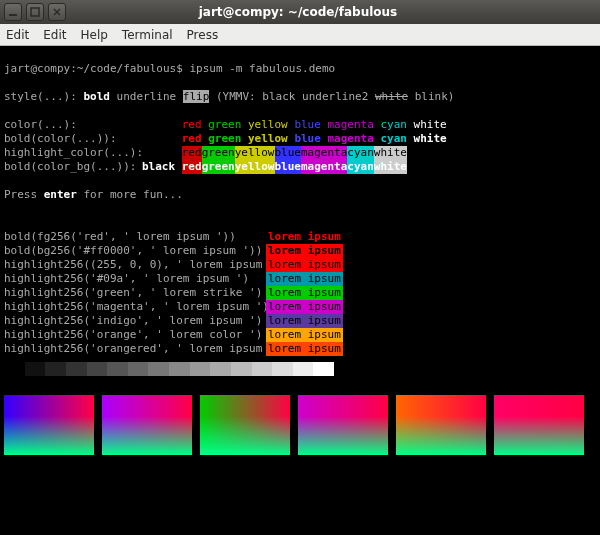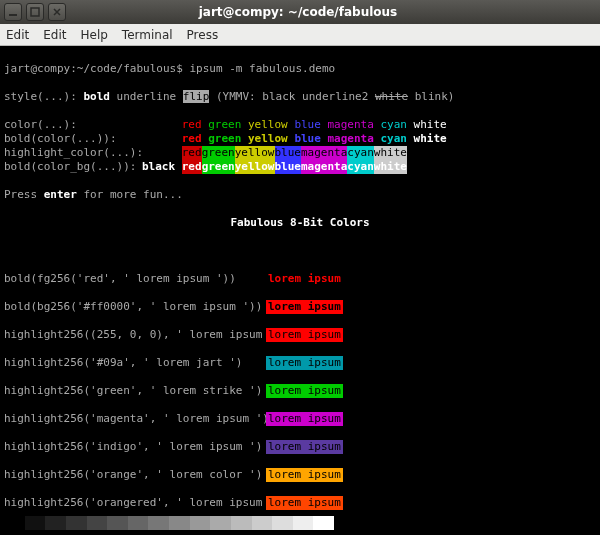--- a/index.html
+++ b/index.html
@@ -67,21 +67,21 @@
   .row4 { display: block; }
   .lbl { color: #aaa; display: inline-block; width: 138px; }
   .c-black { color: #000; } .c-red { color: #f00; } .c-green { color: #0c0; }
   .c-yellow { color: #cc0; } .c-blue { color: #44f; } .c-magenta { color: #c0c; }
   .c-cyan { color: #0cc; } .c-white { color: #fff; }
   .bgh { display:inline-block; }
   .bg-red{background:#c00;color:#000}.bg-green{background:#0c0;color:#000}
   .bg-yellow{background:#cc0;color:#000}.bg-blue{background:#33f;color:#000}
   .bg-magenta{background:#c0c;color:#000}.bg-cyan{background:#0cc;color:#000}
   .bg-white{background:#ccc;color:#000}
-  .funcs { display:inline-block; width:262px;margin-top:14px; }
+  .funcs { display:inline-block; width:262px; }
   .sample { display:inline-block; padding:0 2px; }
   .s-red-fg { color:#f00; }
   .s-red-bg { background:#f00; color:#000; }
   .s-redhl { background:#f00; color:#000; }
   .s-09a { background:#09a; color:#000; }
   .s-greenhl { background:#0c0; color:#000; }
   .s-magentahl { background:#c0c; color:#000; }
   .s-indigohl { background:#5a3aa0; color:#000; }
   .s-orangehl { background:#ffa500; color:#000; }
   .s-oredhl { background:#ff4500; color:#000; }
@@ -123,26 +123,25 @@
 </div>
 
 <div class="terminal">
 <span class="prompt-u">jart@compy:~/code/fabulous$</span> <span class="prompt-cmd">ipsum -m fabulous.demo</span>
 
 <span class="dim">style(...):</span> <span class="bold">bold</span> <span class="under">underline</span> <span class="flip">flip</span> <span class="dim">(YMMV: black underline2</span> <span class="strike dim">white</span> <span class="dim">blink)</span>
 
 <span class="row4"><span class="lbl">color(...):</span>      <span class="c-red">red</span> <span class="c-green">green</span> <span class="c-yellow">yellow</span> <span class="c-blue">blue</span> <span class="c-magenta">magenta</span> <span class="c-cyan">cyan</span> <span class="c-white">white</span></span><span class="row4"><span class="lbl">bold(color(...)):</span><span class="c-black bold">black</span> <span class="c-red bold">red</span> <span class="c-green bold">green</span> <span class="c-yellow bold">yellow</span> <span class="c-blue bold">blue</span> <span class="c-magenta bold">magenta</span> <span class="c-cyan bold">cyan</span> <span class="c-white bold">white</span></span><span class="row4"><span class="lbl">highlight_color(...):</span>      <span class="bgh bg-red">red</span><span class="bgh bg-green">green</span><span class="bgh bg-yellow">yellow</span><span class="bgh bg-blue">blue</span><span class="bgh bg-magenta">magenta</span><span class="bgh bg-cyan">cyan</span><span class="bgh bg-white">white</span></span><span class="row4"><span class="lbl">bold(color_bg(...)):</span><span class="bold" style="color:#fff">black</span> <span class="bgh bg-red bold" style="color:#fff">red</span><span class="bgh bg-green bold" style="color:#fff">green</span><span class="bgh bg-yellow bold" style="color:#fff">yellow</span><span class="bgh bg-blue bold" style="color:#fff">blue</span><span class="bgh bg-magenta bold" style="color:#fff">magenta</span><span class="bgh bg-cyan bold" style="color:#fff">cyan</span><span class="bgh bg-white bold" style="color:#fff">white</span></span>
 <span class="dim">Press </span><span class="bold">enter</span><span class="dim"> for more fun...</span>
 
-<div class="title4 bold">Fabulous 8-Bit Colors</div>
 
 <span class="funcs">bold(fg256('red', ' lorem ipsum '))</span><span class="sample s-red-fg bold">lorem ipsum</span>
 <span class="funcs">bold(bg256('#ff0000', ' lorem ipsum '))</span><span class="sample s-red-bg bold">lorem ipsum</span>
 <span class="funcs">highlight256((255, 0, 0), ' lorem ipsum ')</span><span class="sample s-redhl">lorem ipsum</span>
-<span class="funcs">highlight256('#09a', ' lorem jart ')</span><span class="sample s-09a">lorem ipsum</span>
+<span class="funcs">highlight256('#09a', ' lorem ipsum ')</span><span class="sample s-09a">lorem ipsum</span>
 <span class="funcs">highlight256('green', ' lorem strike ')</span><span class="sample s-greenhl">lorem ipsum</span>
 <span class="funcs">highlight256('magenta', ' lorem ipsum ')</span><span class="sample s-magentahl">lorem ipsum</span>
 <span class="funcs">highlight256('indigo', ' lorem ipsum ')</span><span class="sample s-indigohl">lorem ipsum</span>
 <span class="funcs">highlight256('orange', ' lorem color ')</span><span class="sample s-orangehl">lorem ipsum</span>
 <span class="funcs">highlight256('orangered', ' lorem ipsum ')</span><span class="sample s-oredhl">lorem ipsum</span>
 <div class="greys" id="greys"><div style="background: rgb(0, 0, 0);"></div><div style="background: rgb(17, 17, 17);"></div><div style="background: rgb(34, 34, 34);"></div><div style="background: rgb(51, 51, 51);"></div><div style="background: rgb(68, 68, 68);"></div><div style="background: rgb(85, 85, 85);"></div><div style="background: rgb(102, 102, 102);"></div><div style="background: rgb(119, 119, 119);"></div><div style="background: rgb(136, 136, 136);"></div><div style="background: rgb(153, 153, 153);"></div><div style="background: rgb(170, 170, 170);"></div><div style="background: rgb(187, 187, 187);"></div><div style="background: rgb(204, 204, 204);"></div><div style="background: rgb(221, 221, 221);"></div><div style="background: rgb(238, 238, 238);"></div><div style="background: rgb(255, 255, 255);"></div></div>
 <div class="hueblocks" id="hues"><div class="hb" style="background: linear-gradient(rgba(0, 0, 0, 0), rgba(0, 0, 0, 0) 35%, rgb(0, 255, 136) 100%), linear-gradient(to right, rgb(51, 0, 255), rgb(255, 0, 68));"></div><div class="hb" style="background: linear-gradient(rgba(0, 0, 0, 0), rgba(0, 0, 0, 0) 35%, rgb(0, 255, 136) 100%), linear-gradient(to right, rgb(170, 0, 255), rgb(255, 0, 68));"></div><div class="hb" style="background: linear-gradient(rgba(0, 0, 0, 0), rgba(0, 0, 0, 0) 35%, rgb(0, 255, 136) 100%), linear-gradient(to right, rgb(0, 204, 0), rgb(255, 0, 68));"></div><div class="hb" style="background: linear-gradient(rgba(0, 0, 0, 0), rgba(0, 0, 0, 0) 35%, rgb(0, 255, 136) 100%), linear-gradient(to right, rgb(204, 0, 204), rgb(255, 0, 68));"></div><div class="hb" style="background: linear-gradient(rgba(0, 0, 0, 0), rgba(0, 0, 0, 0) 35%, rgb(0, 255, 136) 100%), linear-gradient(to right, rgb(255, 102, 0), rgb(255, 0, 68));"></div><div class="hb" style="background: linear-gradient(rgba(0, 0, 0, 0), rgba(0, 0, 0, 0) 35%, rgb(0, 255, 136) 100%), linear-gradient(to right, rgb(255, 0, 102), rgb(255, 0, 68));"></div></div>
 
 
 

